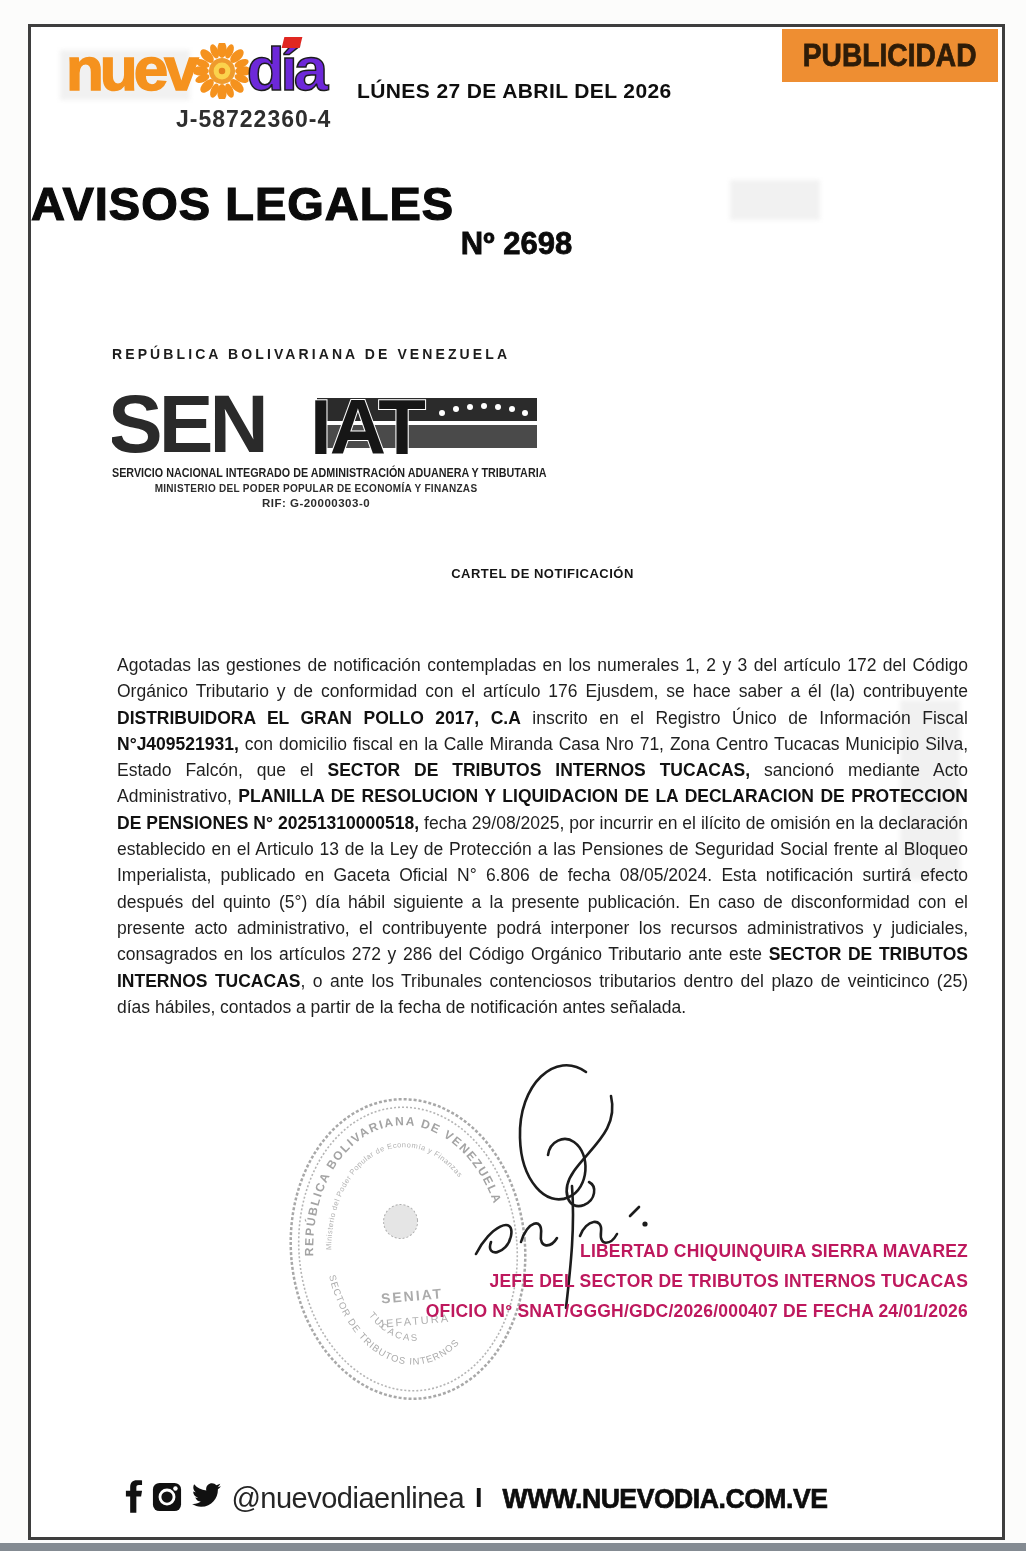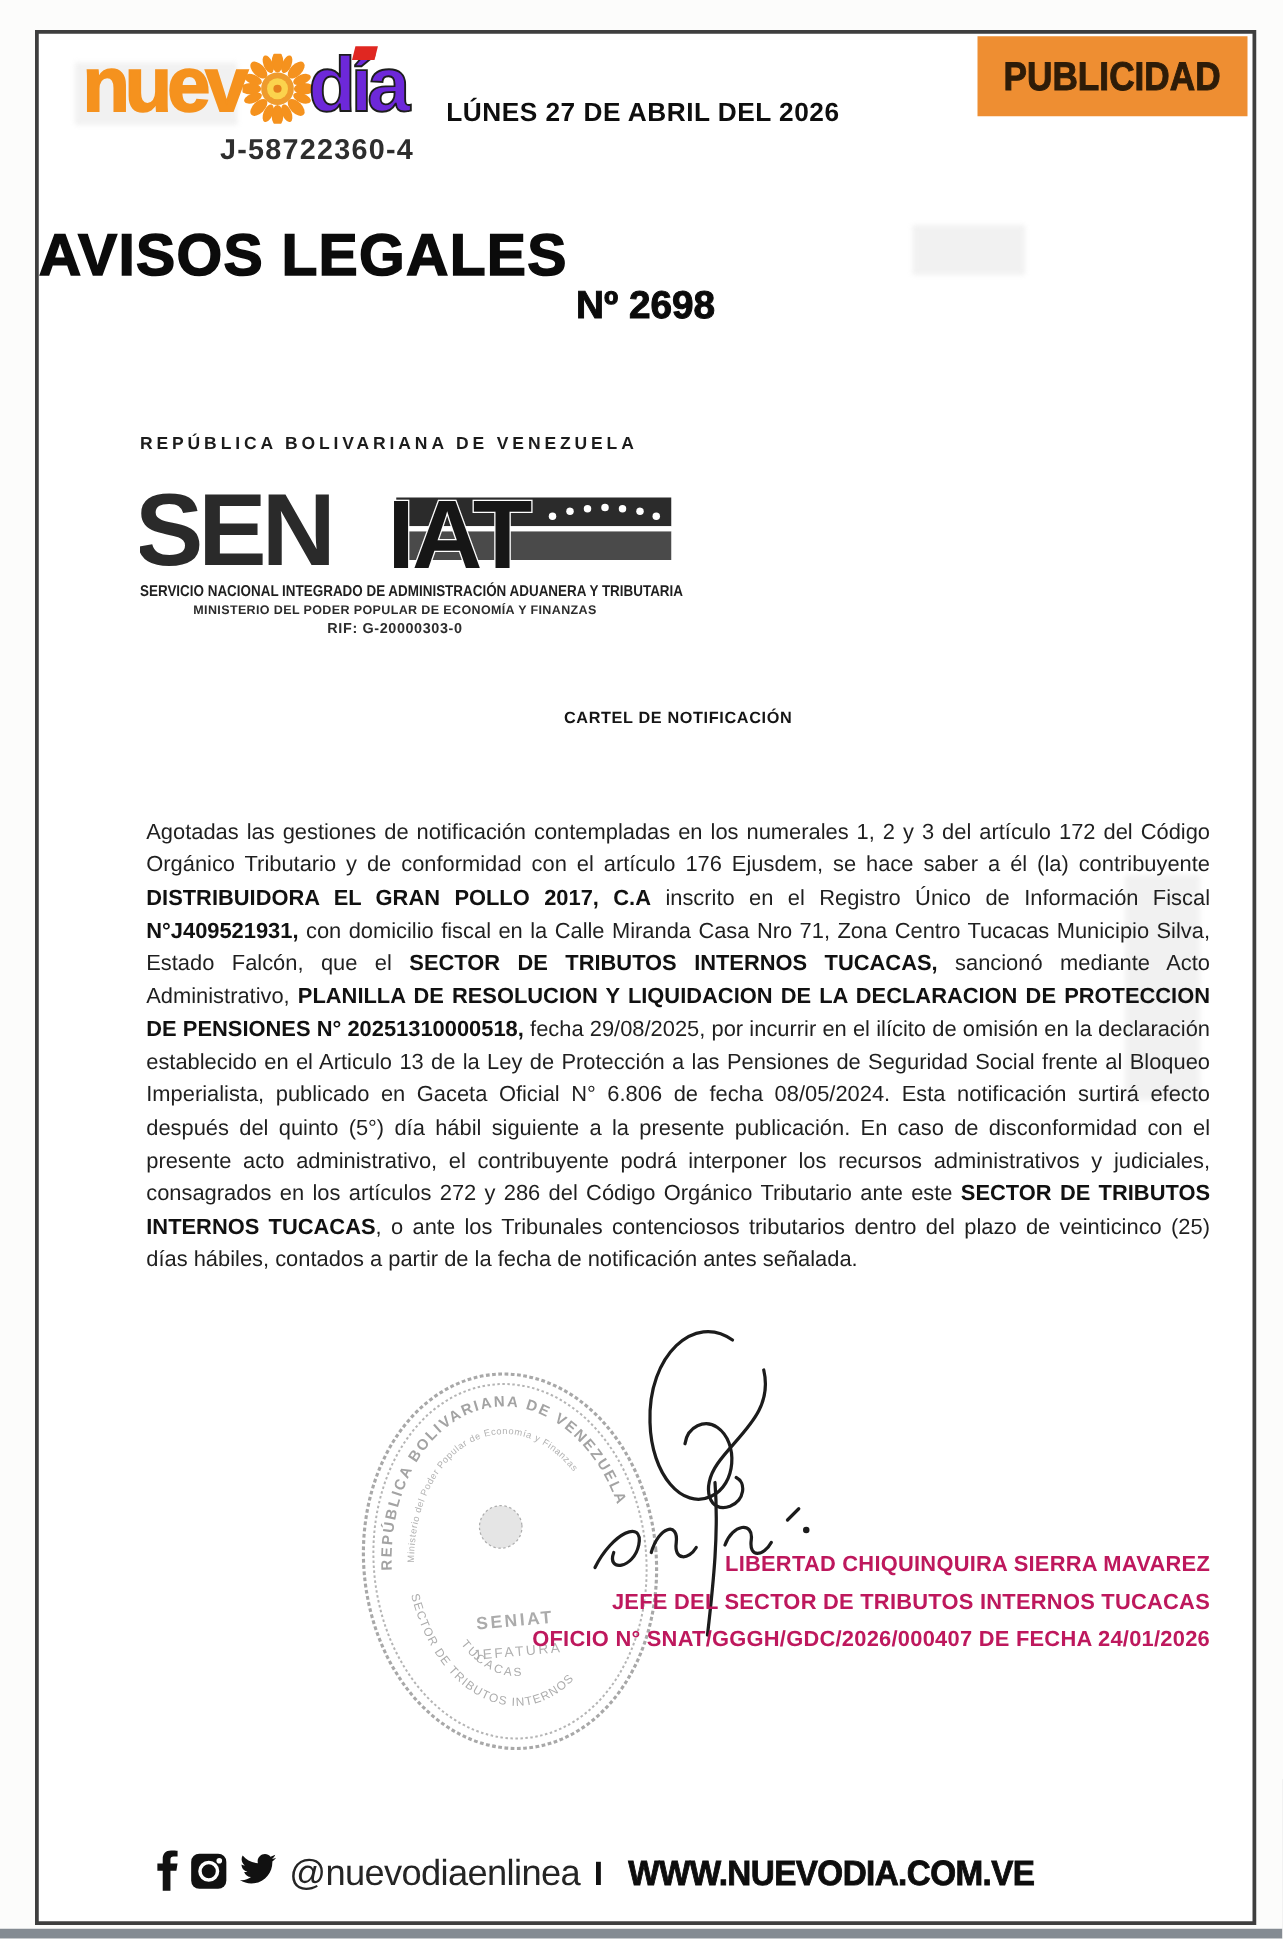--- a/index.html
+++ b/index.html
@@ -29,21 +29,21 @@
   }
   .logo-reg{
     position:absolute;left:176px;top:106px;font-size:23px;letter-spacing:1px;
     color:#2e2e2e;font-weight:bold;
   }
   .date-line{
     position:absolute;left:357px;top:79px;font-size:21px;font-weight:bold;
     letter-spacing:0.4px;color:#0e0e0e;
   }
   .pub-badge{
-    position:absolute;left:782px;top:29px;width:216px;height:64px;
+    position:absolute;left:782px;top:29px;width:216px;height:53px;
     background:#ee8e32;display:flex;align-items:center;justify-content:center;
   }
   .pub-badge span{
     font-size:32px;font-weight:bold;color:#2e1c08;letter-spacing:0;
     transform:scaleX(0.88);-webkit-text-stroke:0.8px #2e1c08;
   }
   
   .sec-title{
     position:absolute;left:31px;top:176px;width:814px;
     font-size:47px;font-weight:bold;color:#0b0b0b;letter-spacing:1px;

